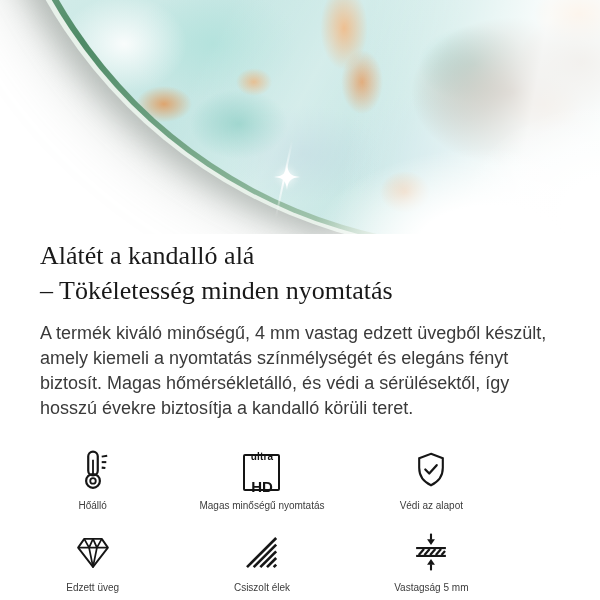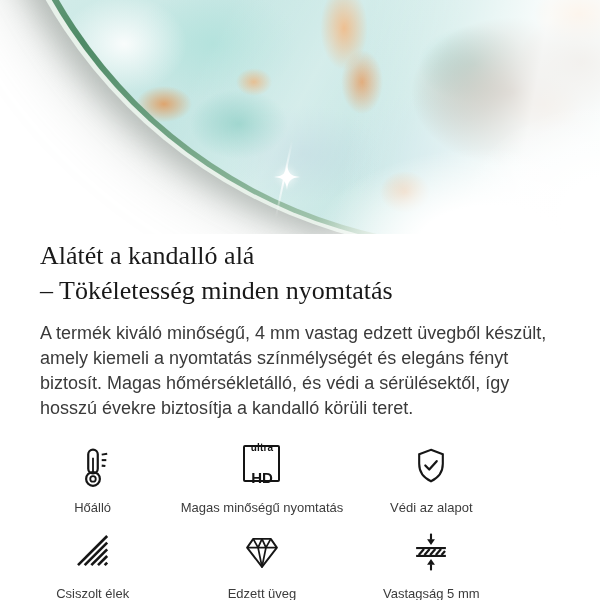--- a/index.html
+++ b/index.html
@@ -55,22 +55,22 @@
 
   
   .title { margin:4px 40px 0 40px; font-family:"Liberation Serif", serif;
            font-weight:400; font-size:26px; line-height:35px; color:#191919; }
   .desc  { margin:13px 40px 0 40px; width:524px; font-size:18px; line-height:25px; color:#3a3a3a; }
 
   
   .features { margin:24px 0 0 8px; width:508px;
               display:grid; grid-template-columns:repeat(3,1fr); row-gap:16px; }
   .feature  { display:flex; flex-direction:column; align-items:center; }
-  .icon-wrap { height:46px; display:flex; align-items:flex-start; justify-content:center; }
-  .feature .label { margin-top:9px; font-size:13px; color:#3c3c3c; text-align:center; }
+  .icon-wrap { height:46px; display:flex; align-items:flex-end; justify-content:center; }
+  .feature .label { margin-top:9px; font-size:10px; color:#3c3c3c; text-align:center; }
   .feature svg { stroke:#161616; fill:none; stroke-width:2.4; }
 
   .hdbox { width:37px; height:37px; border:2.6px solid #141414; border-radius:2px;
            display:flex; flex-direction:column; align-items:center; justify-content:center;
            color:#141414; line-height:1; }
   .hdbox .l1 { font-size:10px; font-weight:700; letter-spacing:.2px; }
   .hdbox .l2 { font-size:15px; font-weight:800; margin-top:17px; }
 </style>
 </head>
 <body>
@@ -127,41 +127,41 @@
       <svg width="42" height="42" viewBox="0 0 48 48">
         <path d="M24 5.5 L37.5 10.5 V21.5 C37.5 31.5 31.5 38 24 41.5 C16.5 38 10.5 31.5 10.5 21.5 V10.5 Z"></path>
         <path d="M17.5 23.5 L22 28 L30.5 18.5" stroke-width="2.6" stroke-linecap="round" stroke-linejoin="round"></path>
       </svg>
     </div>
     <div class="label">Védi az alapot</div>
   </div>
 
   <div class="feature">
     <div class="icon-wrap">
+      <svg width="42" height="42" viewBox="0 0 48 48" stroke-linejoin="round">
+        <path d="M14 9 L34 9 L41 19 L24 41 L7 19 Z" stroke-width="2.2"></path>
+        <path d="M7 19 H41" stroke-width="2"></path>
+        <path d="M14 9 L19.5 19 L24 41 L28.5 19 L34 9" stroke-width="2"></path>
+        <path d="M19.5 19 L24 9 L28.5 19" stroke-width="2"></path>
+      </svg>
+    </div>
+    <div class="label">Edzett üveg</div>
+  </div>
+
+  <div class="feature">
+    <div class="icon-wrap">
       <svg width="40" height="40" viewBox="0 0 48 48">
         <line x1="6" y1="41" x2="41" y2="6" stroke-width="3.2"></line>
         <line x1="14" y1="41" x2="41" y2="14" stroke-width="3.2"></line>
         <line x1="22" y1="41" x2="41" y2="22" stroke-width="3.2"></line>
         <line x1="30" y1="41" x2="41" y2="30" stroke-width="3.2"></line>
         <line x1="38" y1="41" x2="41" y2="38" stroke-width="3.2"></line>
       </svg>
     </div>
     <div class="label">Csiszolt élek</div>
-  </div>
-
-  <div class="feature">
-    <div class="icon-wrap">
-      <svg width="42" height="42" viewBox="0 0 48 48" stroke-linejoin="round">
-        <path d="M14 9 L34 9 L41 19 L24 41 L7 19 Z" stroke-width="2.2"></path>
-        <path d="M7 19 H41" stroke-width="2"></path>
-        <path d="M14 9 L19.5 19 L24 41 L28.5 19 L34 9" stroke-width="2"></path>
-        <path d="M19.5 19 L24 9 L28.5 19" stroke-width="2"></path>
-      </svg>
-    </div>
-    <div class="label">Edzett üveg</div>
   </div>
 
   <div class="feature">
     <div class="icon-wrap">
       <svg width="42" height="42" viewBox="0 0 48 48">
         <line x1="24" y1="3" x2="24" y2="10"></line>
         <polygon points="24,16 19.5,9.5 28.5,9.5" fill="#161616" stroke="none"></polygon>
         <line x1="7" y1="19.5" x2="41" y2="19.5"></line>
         <line x1="7" y1="28.5" x2="41" y2="28.5"></line>
         <line x1="10" y1="27.5" x2="16" y2="20.5" stroke-width="2.6"></line>

